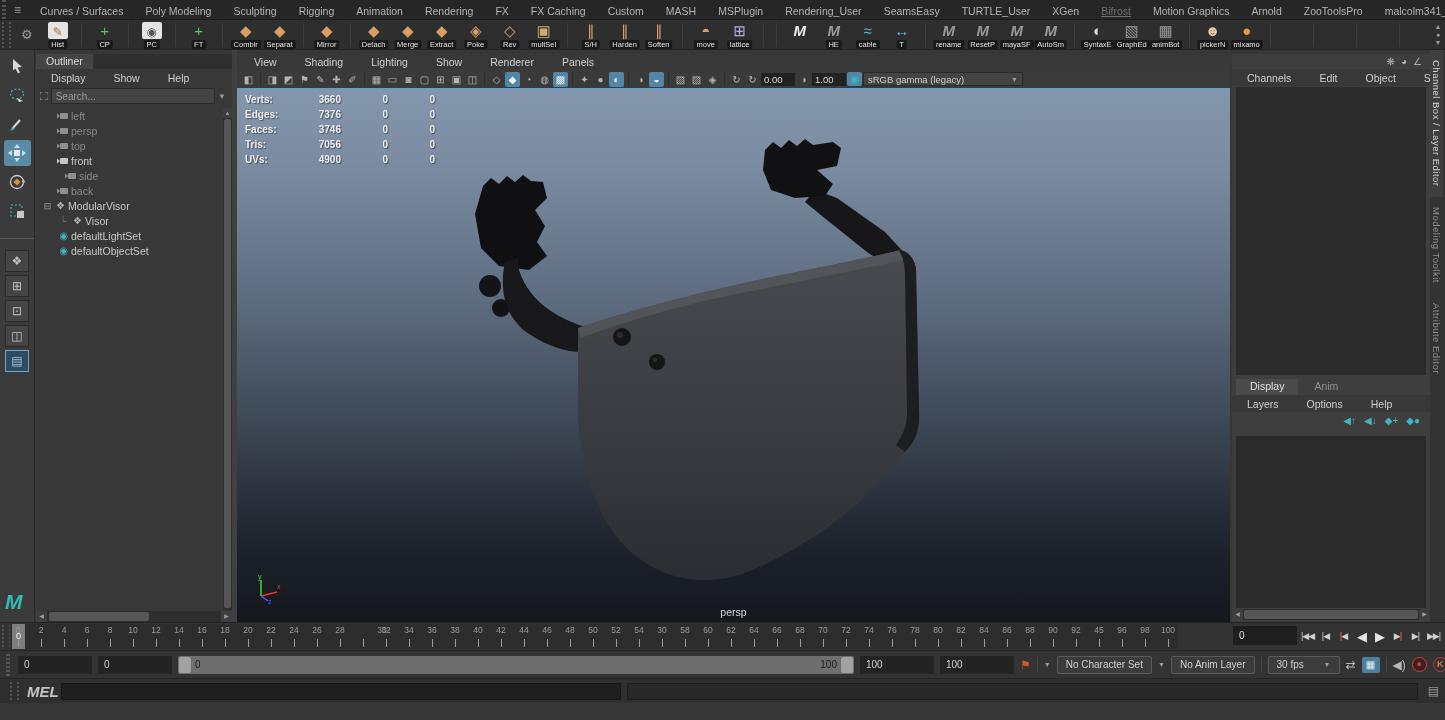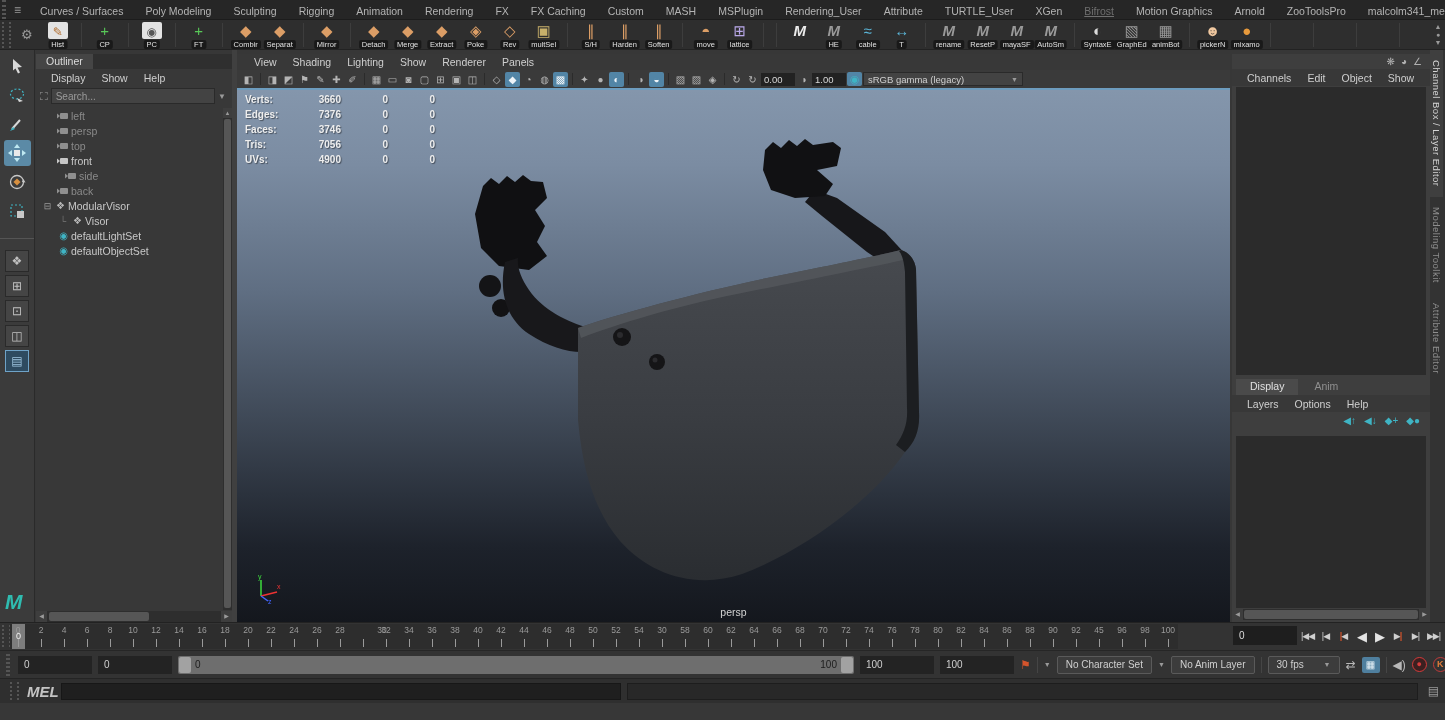--- a/index.html
+++ b/index.html
@@ -40,21 +40,21 @@
   #layouts { margin-top:14px; border-top:1px solid #555; padding-top:8px; }
   .layout-btn { width:24px; height:22px; margin:3px auto; background:#454545; border:1px solid #2a2a2a;
     color:#c0c0c0; font-size:12px; display:flex; align-items:center; justify-content:center; cursor:pointer; }
   .layout-btn.active { border:1px solid #6fa3c8; background:#2e4b60; color:#9fc6e0; }
   #maya-logo { position:absolute; left:5px; bottom:8px; font-size:21px; font-weight:bold; color:#2fbcb0; font-style:italic; }
 
   
   #outliner { left:36px; top:4px; width:196px; height:568px; background:#383838; }
   #outliner-tabrow { height:15px; background:#2f2f2f; display:flex; }
   #outliner-tab { background:#454545; color:#dcdcdc; font-size:10.5px; padding:1px 10px 0; }
-  .menurow { height:17px; display:flex; align-items:center; padding-left:8px; gap:2px; background:#383838; }
+  .menurow { height:17px; display:flex; align-items:center; padding-left:8px; gap:14px; background:#383838; }
   .menu-item { padding:1px 7px; font-size:10.5px; color:#cfcfcf; cursor:pointer; }
   #outliner-searchrow { height:20px; display:flex; align-items:center; padding:1px 4px; gap:3px; }
   .sel-ico { color:#9a9a9a; font-size:11px; }
   #outliner-search { flex:1; height:16px; background:#434343; border:1px solid #2a2a2a; color:#cfcfcf;
     font-size:10px; padding:0 4px; font-family:inherit; }
   #outliner-search::placeholder { color:#9a9a9a; }
   .dd-arrow { color:#9a9a9a; font-size:8px; padding-right:2px; }
   #outliner-tree { position:absolute; top:54px; bottom:12px; left:0; right:9px; overflow:hidden; }
   .ol-row { height:15px; display:flex; align-items:center; font-size:10.5px; color:#c8c8c8; cursor:pointer; white-space:nowrap; }
   .ol-row .lbl.dim { color:#8a8a8a; }
@@ -178,21 +178,21 @@
         <span class="shelf-tab">Sculpting</span>
         <span class="shelf-tab">Rigging</span>
         <span class="shelf-tab">Animation</span>
         <span class="shelf-tab">Rendering</span>
         <span class="shelf-tab">FX</span>
         <span class="shelf-tab">FX Caching</span>
         <span class="shelf-tab">Custom</span>
         <span class="shelf-tab">MASH</span>
         <span class="shelf-tab">MSPlugin</span>
         <span class="shelf-tab">Rendering_User</span>
-        <span class="shelf-tab">Attribute</span>
+        <span class="shelf-tab">SeamsEasy</span>
         <span class="shelf-tab">TURTLE_User</span>
         <span class="shelf-tab">XGen</span>
         <span class="shelf-tab dim">Bifrost</span>
         <span class="shelf-tab">Motion Graphics</span>
         <span class="shelf-tab">Arnold</span>
         <span class="shelf-tab">ZooToolsPro</span>
         <span class="shelf-tab">malcolm341_mega_pack</span>
       </div>
   </div>
 

